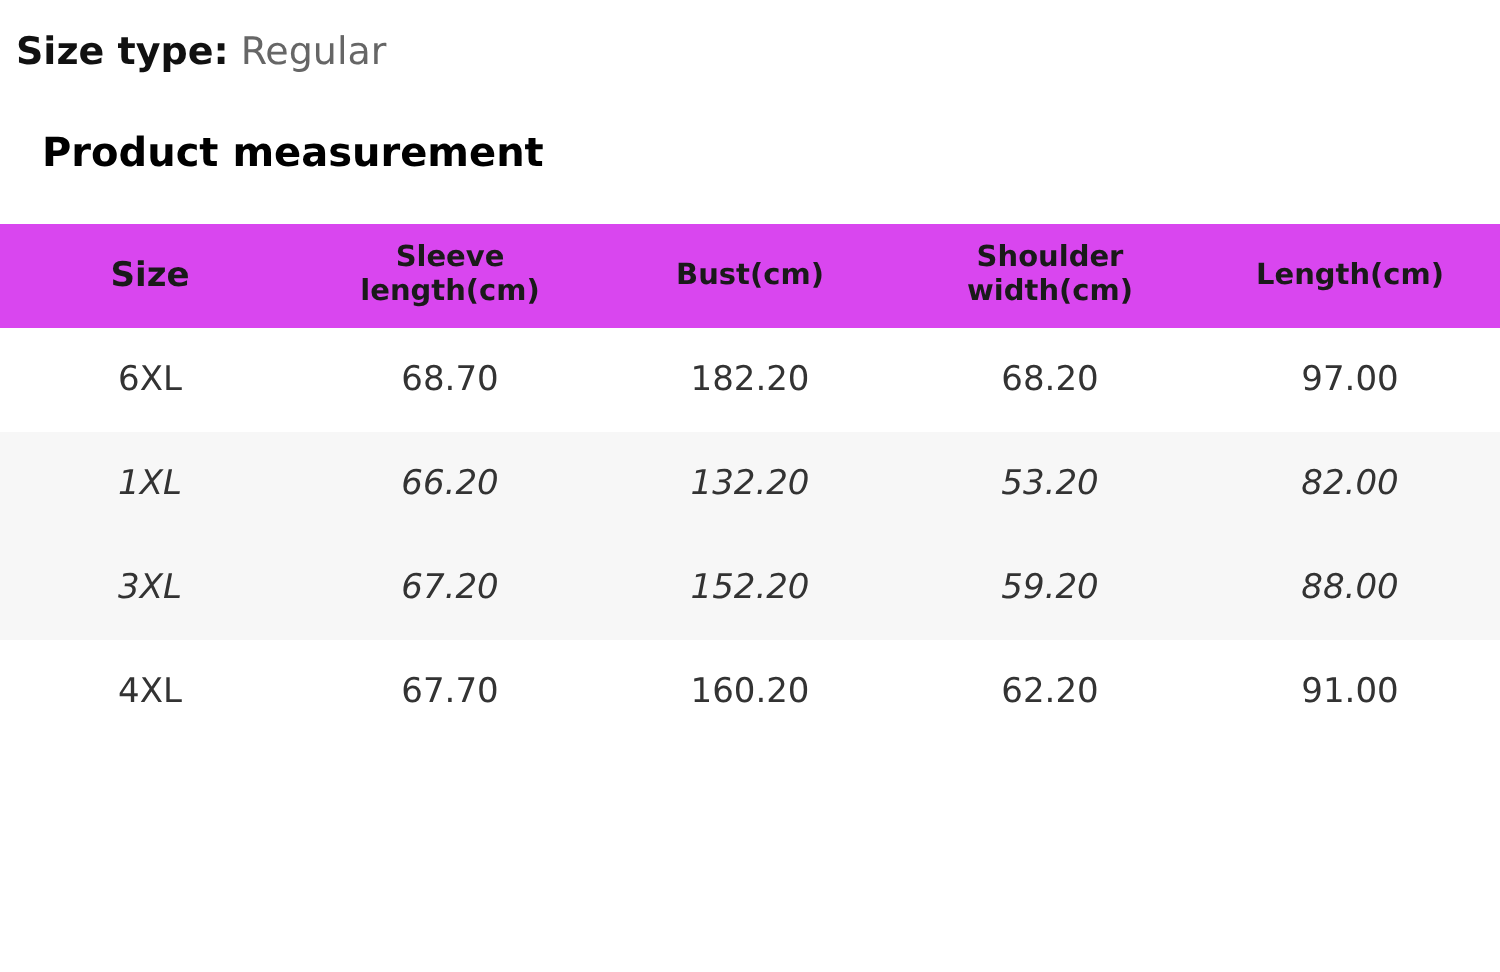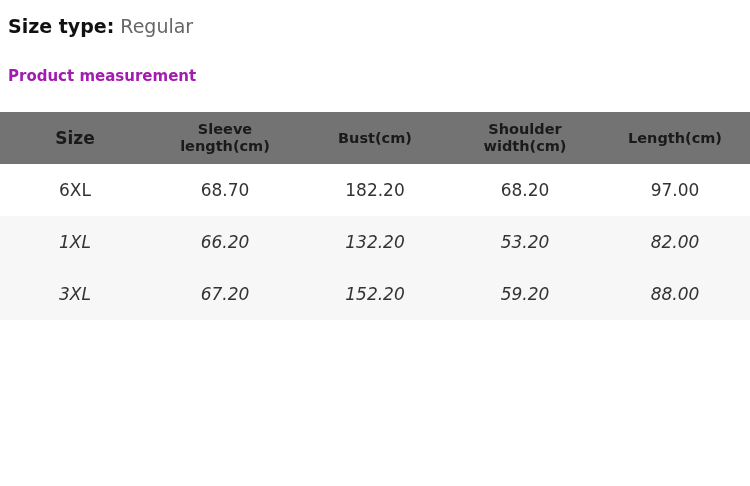--- a/index.html
+++ b/index.html
@@ -30,39 +30,40 @@
     font-weight: bold;
     color: #111111;
   }
   .size-type-value {
     font-weight: normal;
     color: #666666;
     margin-left: 6px;
   }
   .section-title {
     padding: 26px 0 0 8px;
-    font-size: 15px;
+    font-size: 20px;
     font-weight: bold;
     line-height: 24px;
-    color: #a21caf;
+    color: #000000;
+    margin-left: 13px;
   }
   table.measure {
     margin-top: 24px;
     width: 750px;
     border-collapse: collapse;
     table-layout: fixed;
   }
   table.measure th,
   table.measure td {
     text-align: center;
     vertical-align: middle;
     border: none;
   }
   table.measure thead th {
-    background: #737373;
+    background: #d946ef;
     font-size: 14.5px;
     font-weight: bold;
     color: #1a1a1a;
     height: 52px;
     line-height: 17px;
     padding: 0 4px;
   }
   table.measure thead th.size-col {
     font-size: 17px;
   }
@@ -129,16 +130,23 @@
         <td>53.20</td>
         <td>82.00</td>
       </tr>
       <tr class="even">
         <td>3XL</td>
         <td>67.20</td>
         <td>152.20</td>
         <td>59.20</td>
         <td>88.00</td>
       </tr>
+      <tr class="odd">
+        <td>4XL</td>
+        <td>67.70</td>
+        <td>160.20</td>
+        <td>62.20</td>
+        <td>91.00</td>
+      </tr>
     </tbody>
   </table>
 
 </div>
 
 </body></html>

